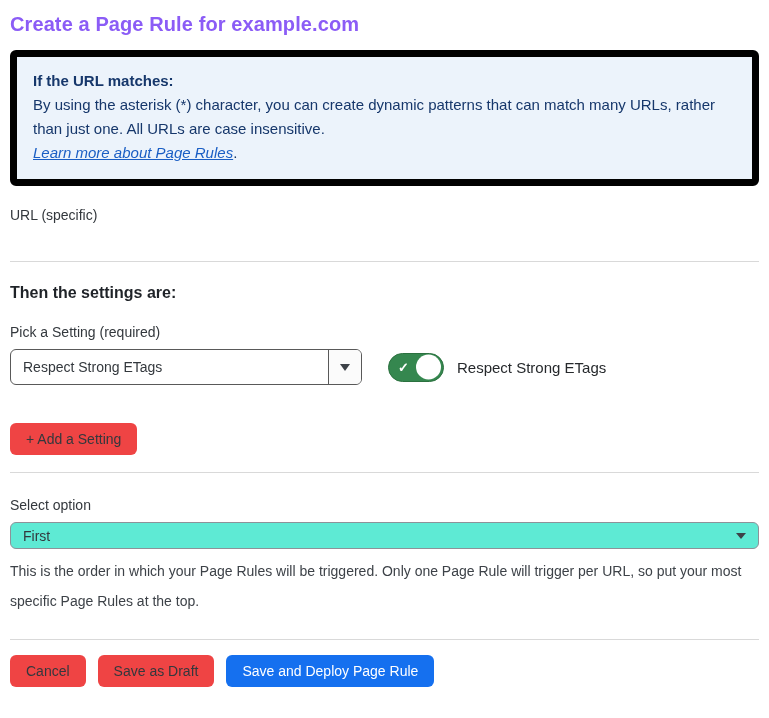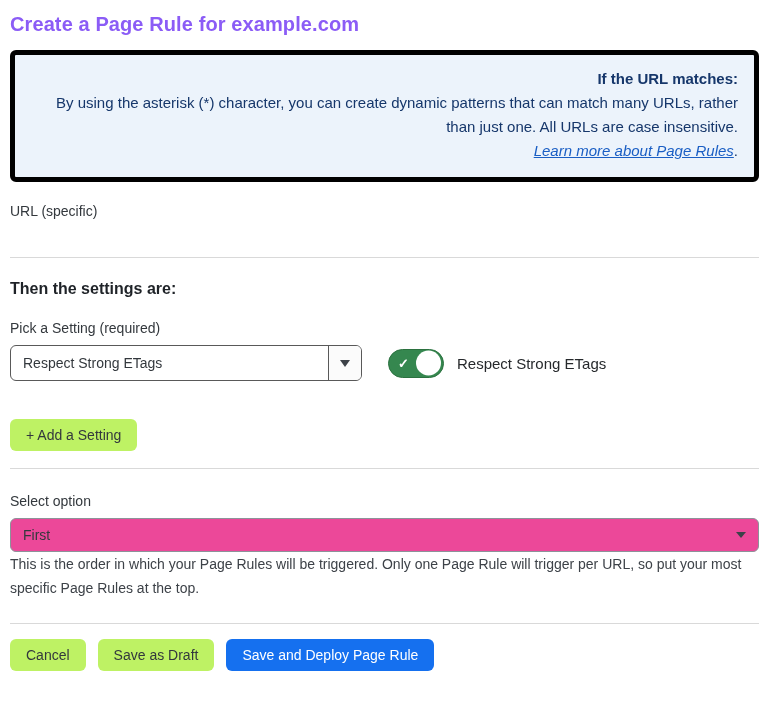--- a/index.html
+++ b/index.html
@@ -15,27 +15,26 @@
   .page-title {
     font-size: 20px;
     font-weight: 700;
     color: #8b5cf6;
     padding: 3px 0 14px 0;
     letter-spacing: 0.1px;
   }
 
   .info-box {
     background: #ecf3fb;
-    border: 5px solid #000000;
+    border: 7px solid #000000;
     border-radius: 6px;
     padding: 12px 16px 14px 16px;
     color: #16376b;
     font-size: 15px;
     line-height: 24px;
-    text-align: right;
   }
   .info-box .info-heading { font-weight: 700; }
   .info-box a.info-link {
     color: #1a5ec4;
     text-decoration: underline;
     cursor: pointer;
     font-style: italic;
   }
 
   .field-label {
@@ -153,49 +152,49 @@
     display: inline-block;
     border: none;
     border-radius: 6px;
     font-size: 14px;
     font-family: "Liberation Sans", sans-serif;
     cursor: pointer;
     height: 32px;
     padding: 0 16px;
   }
   .btn-gray {
-    background: #bef264;
+    background: #ef4444;
     color: #33383d;
   }
   .add-setting-btn { margin-top: 38px; }
 
   .order-label { margin-top: 24px; }
   .order-select {
     width: 749px;
-    height: 34px;
+    height: 27px;
     border: 1px solid #8d9299;
     border-radius: 6px;
-    background: #ec4899;
+    background: #5eead4;
     display: flex;
     align-items: center;
     justify-content: space-between;
     padding: 0 12px;
     font-size: 14px;
     color: #33383d;
     cursor: pointer;
   }
   .order-select .caret-down {
     border-left-width: 5px;
     border-right-width: 5px;
     border-top-width: 6px;
   }
   .help-text {
-    margin-top: 0;
-    font-size: 14px;
-    line-height: 24px;
+    margin-top: 7px;
+    font-size: 14px;
+    line-height: 30px;
     color: #3d4248;
   }
 
   .footer {
     display: flex;
     align-items: center;
     gap: 12px;
     margin-top: 15px;
   }
   .btn-primary {

